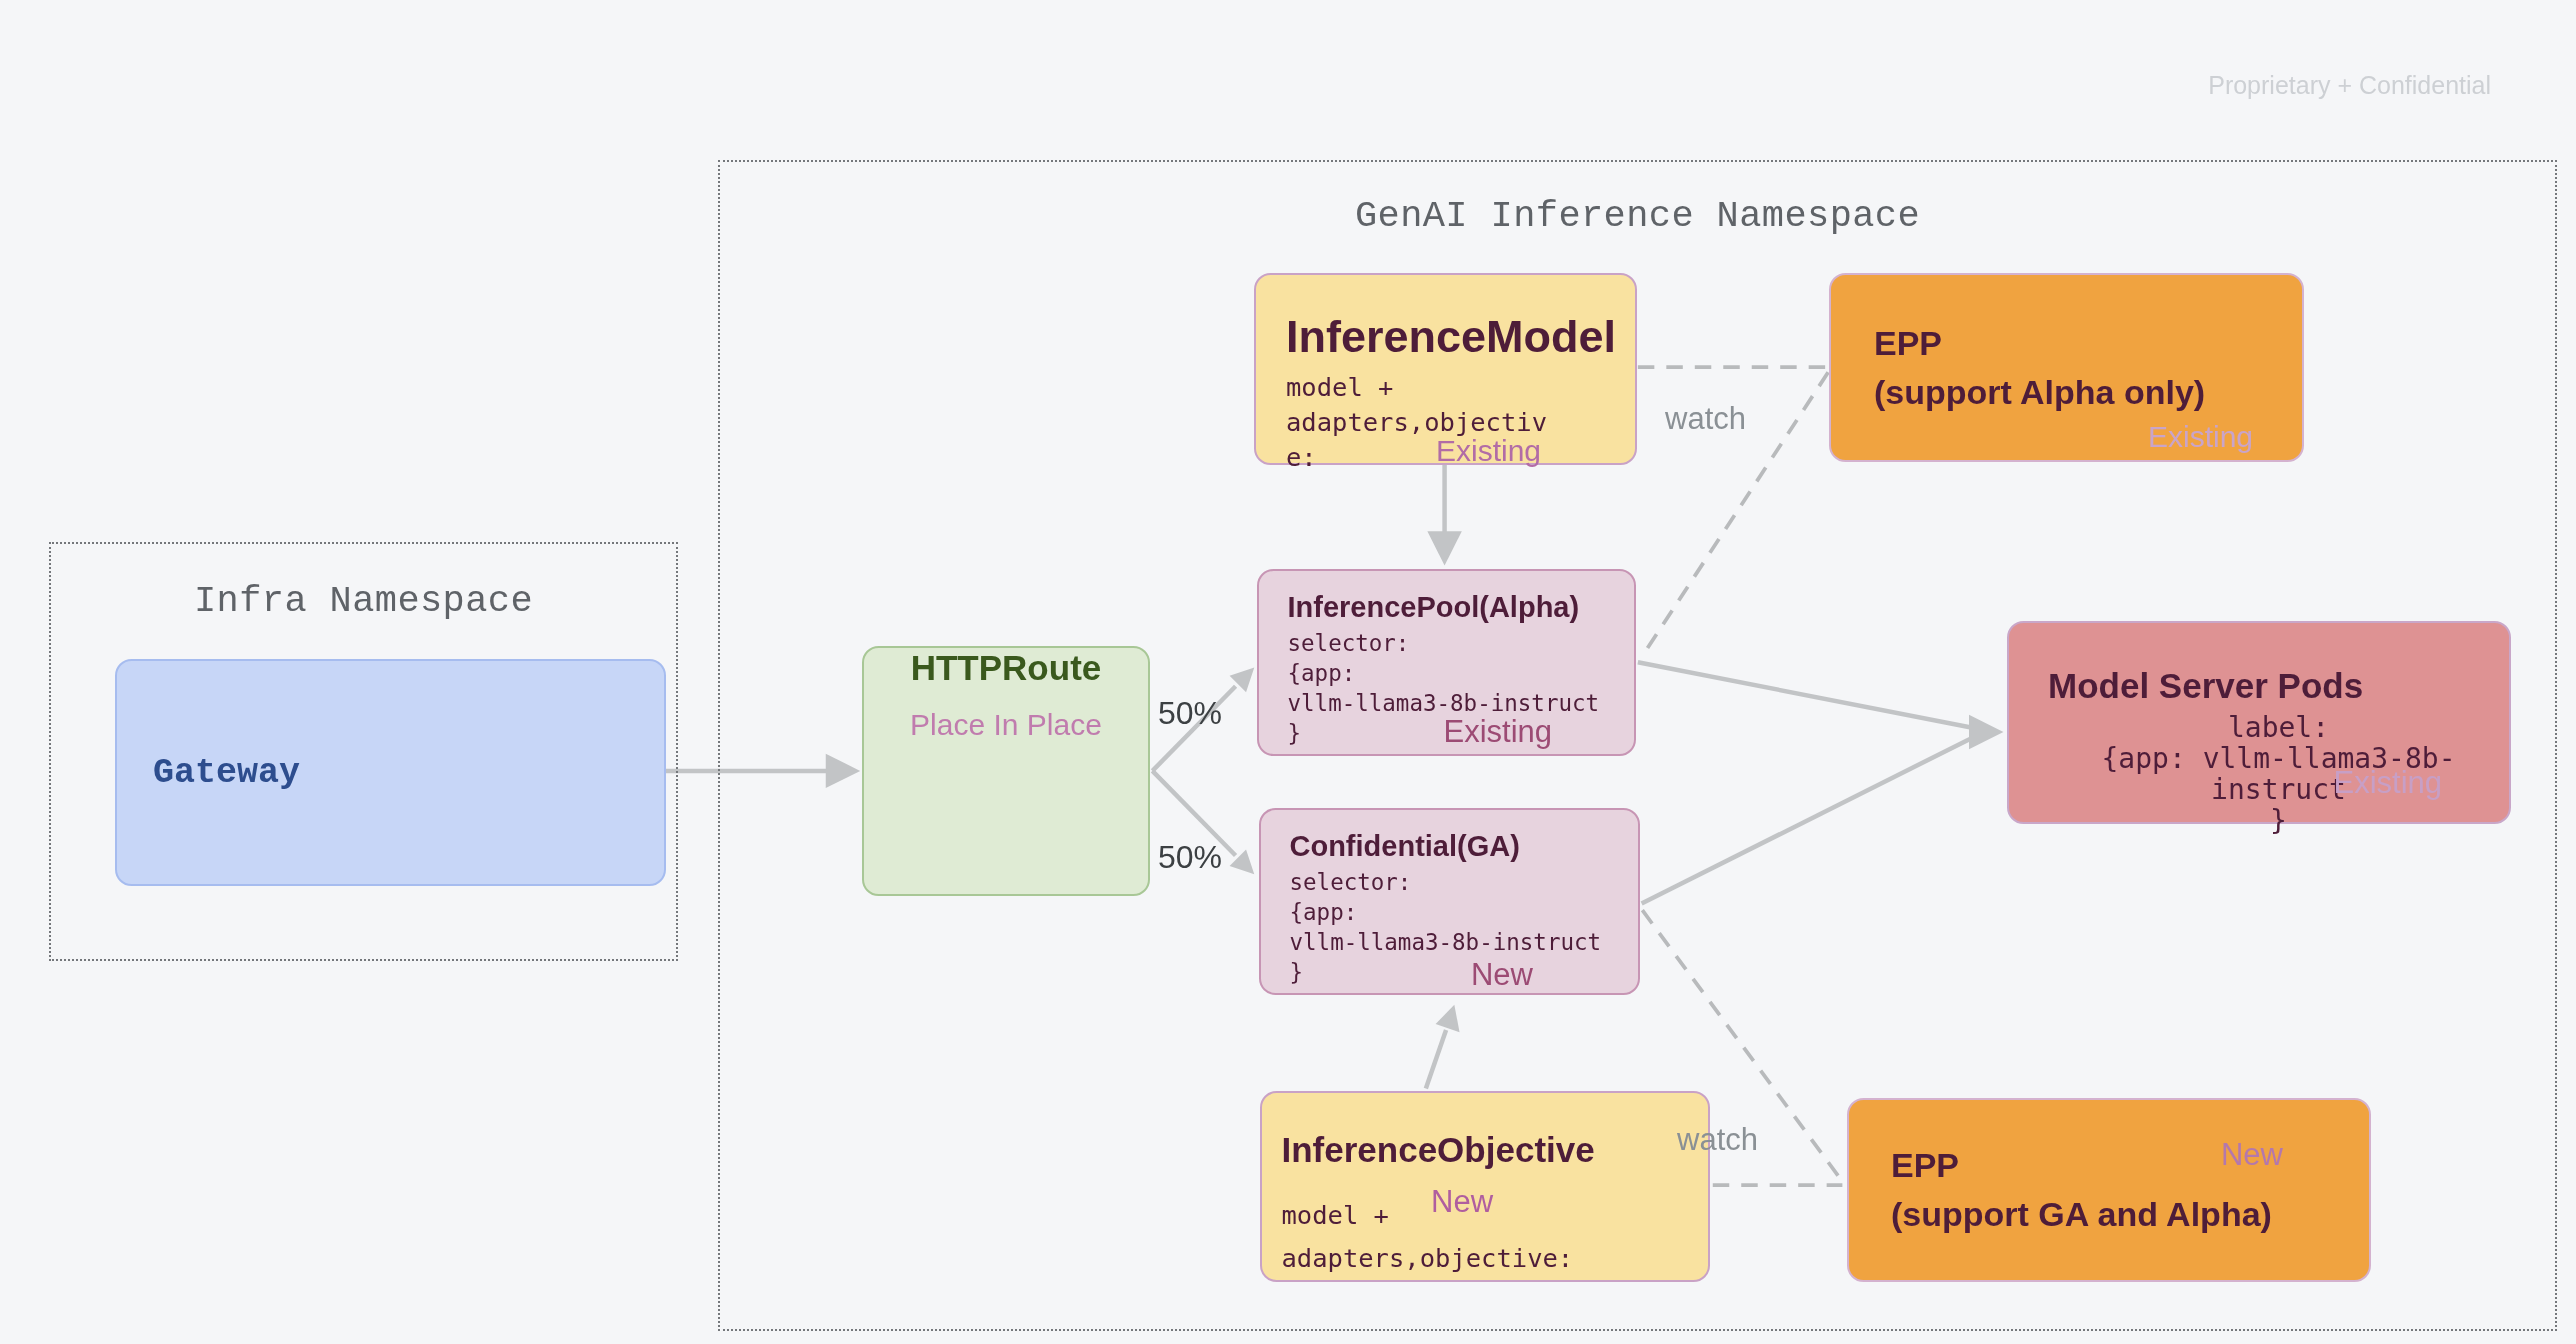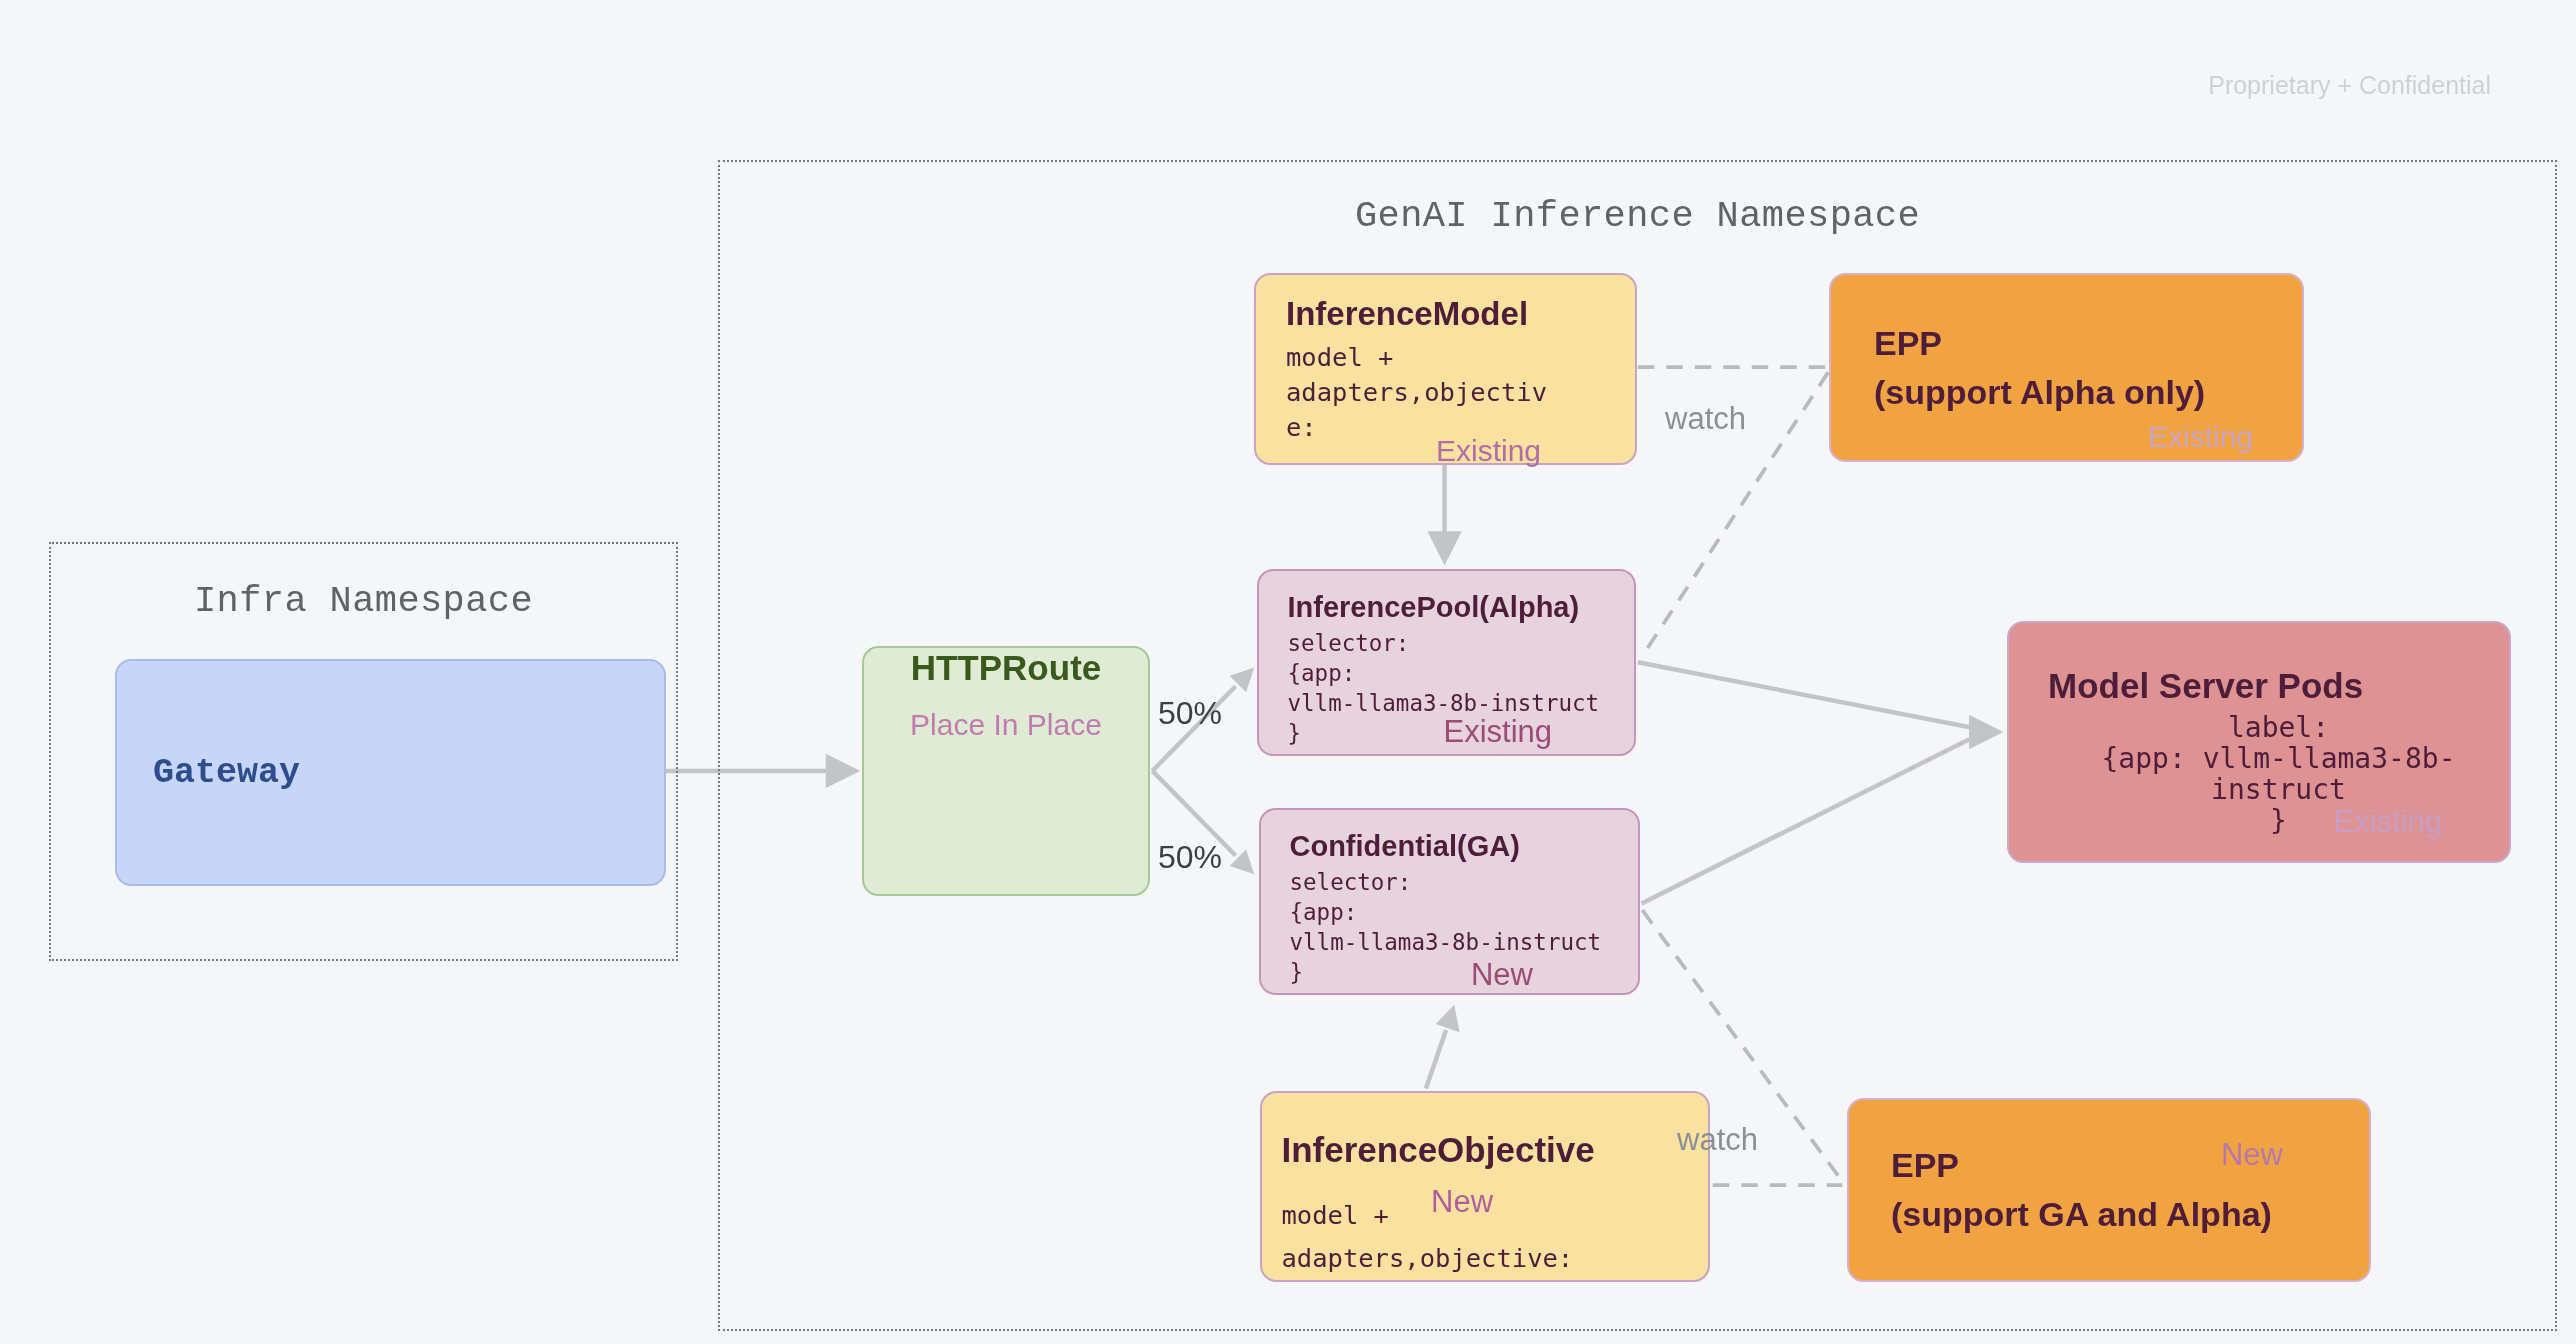--- a/index.html
+++ b/index.html
@@ -31,21 +31,21 @@
   
   .httproute { left:862px; top:646px; width:288px; height:250px;
                background:#DFEBD4; border:2.2px solid #A8C796;
                text-align:center; }
   .httproute .node-title { font-size:35px; color:#3A591D; }
   .httproute .subtitle { font-size:30px; color:#C07CAE; margin-top:19.5px; }
 
   
   .yellow { background:#F9E2A0; border:2.2px solid #C9A2C6; }
   .inference-model { left:1254px; top:273px; width:383px; height:192px; padding:19.5px 0 0 30px; }
-  .inference-model .node-title { font-size:33px; margin-bottom:7.5px; }
+  .inference-model .node-title { font-size:45px; margin-bottom:7.5px;margin-top:16px; }
   .inference-model .code { font-size:25.5px; line-height:35px; }
   .inference-model .status { left:180px; bottom:-4.5px; font-size:30px; color:#B26CA6; }
 
   .inference-objective { left:1260px; top:1091px; width:450px; height:191px; padding:37px 0 0 19.5px; }
   .inference-objective .node-title { font-size:35px; margin-bottom:24px; }
   .inference-objective .code { font-size:25.5px; line-height:43px; }
   .inference-objective .status { left:169px; top:91px; font-size:31px; color:#B05E9F; }
 
   
   .orange { background:#F0A340; border:2.2px solid #D4B2CF; }
@@ -63,21 +63,21 @@
   .pool { background:#E7D3DE; border:2.2px solid #C795B4; }
   .pool .node-title { font-size:29px; margin-bottom:4.5px; }
   .pool .code { font-size:22.5px; line-height:30px; }
   .pool .status { font-size:31px; color:#9C4B74; }
   .pool-alpha { left:1257px; top:569px; width:379px; height:187px; padding:19.5px 0 0 28.5px; }
   .pool-alpha .status { right:82px; bottom:4.5px; }
   .pool-ga { left:1259px; top:808px; width:381px; height:187px; padding:19.5px 0 0 28.5px; }
   .pool-ga .status { right:105px; bottom:0px; }
 
   
-  .pods { left:2007px; top:621px; width:504px; height:242px;
+  .pods { left:2007px; top:621px; width:504px; height:203px;
           background:#DE9293; border:2.2px solid #C9A7C9; padding:43px 0 0 39px; }
   .pods .node-title { font-size:35px; margin-bottom:6px; }
   .pods .code { font-size:28px; line-height:31px;text-align:center; }
   .pods .status { right:67px; bottom:21px; font-size:31px; color:#C79FC6; }
 
   
   .edge-label { position:absolute; color:#8A9095; font-size:31px; }
   .pct-label { position:absolute; color:#3C4043; font-size:32px; }
 
   .watermark { position:absolute; top:71px; right:85px;

